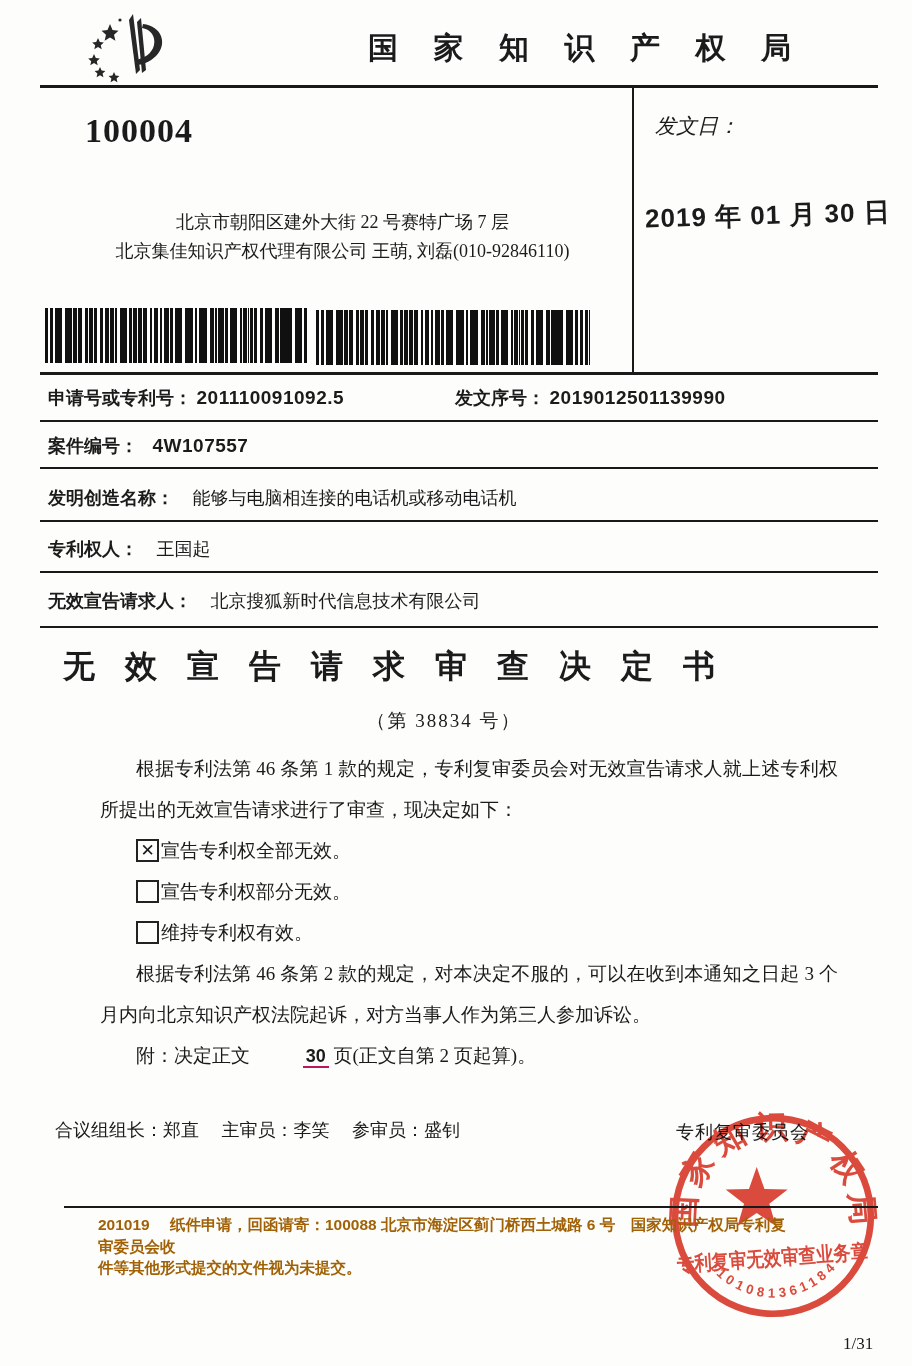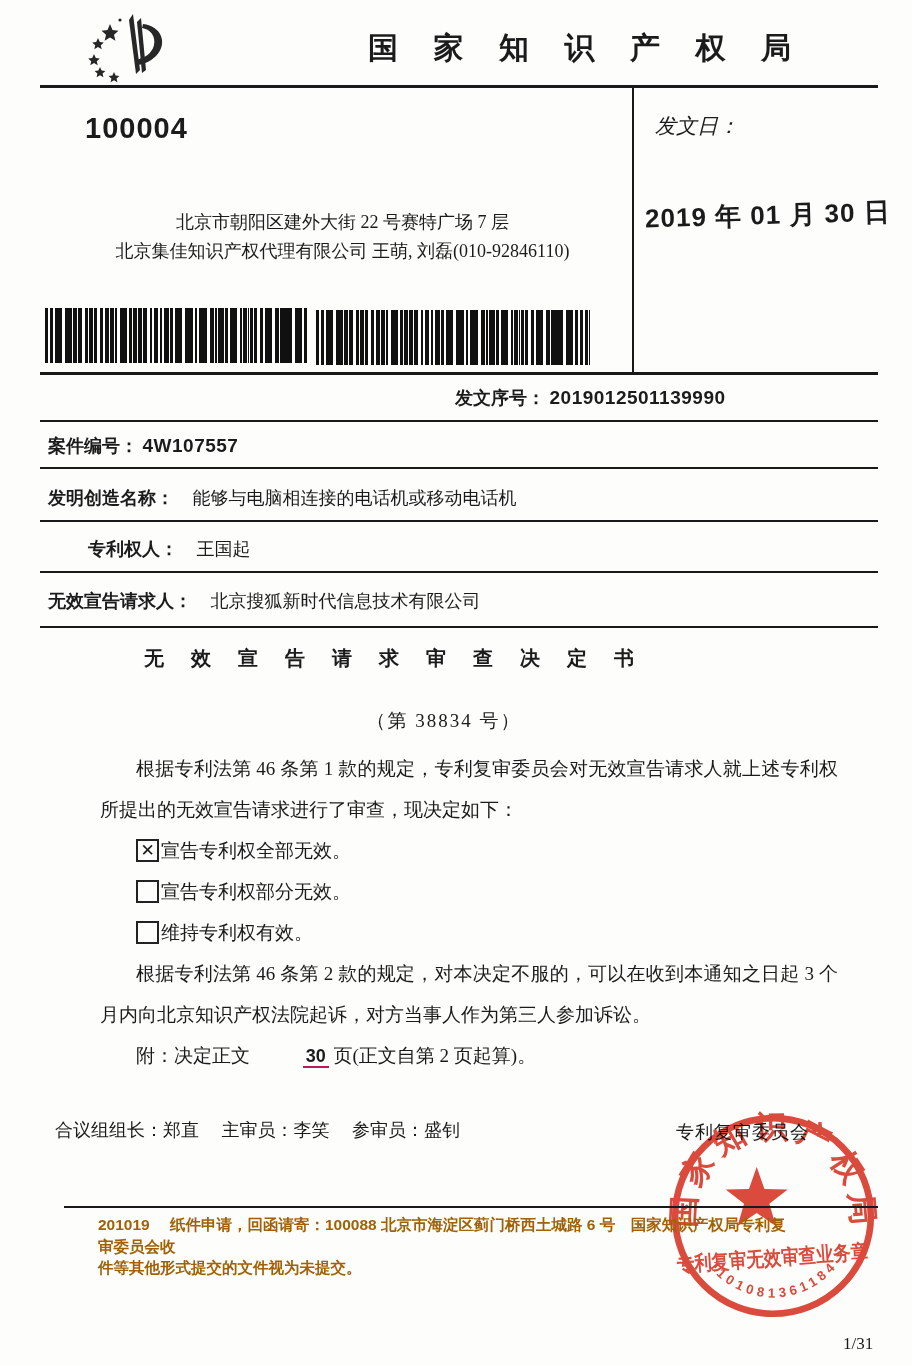--- a/index.html
+++ b/index.html
@@ -11,22 +11,22 @@
   
   .agency-title{
     position:absolute; left:368px; top:28px;
     font-size:30px; font-weight:bold; letter-spacing:14px; white-space:nowrap;
   }
   .logo{position:absolute; left:84px; top:10px;}
   .rule{position:absolute; background:#191919;}
   
   .postal{
     position:absolute; left:85px; top:112px;
-    font-family:Liberation Sans, sans-serif;
-    font-size:29px; font-weight:bold; letter-spacing:1px;
+    font-family:Liberation Serif, serif;
+    font-size:34px; font-weight:bold; letter-spacing:1px;
   }
   .addr{
     position:absolute; left:70px; top:162px; width:545px;
     text-align:center; font-size:18px; line-height:29px;margin-top:46px;
   }
   .dispatch-label{position:absolute; left:655px; top:112px; font-size:21px;font-style:italic;}
   .dispatch-date{
     position:absolute; left:645px; top:198px;
     font-family:"Liberation Sans","DejaVu Sans",sans-serif;
     font-size:26px; font-weight:bold; white-space:nowrap;
@@ -44,21 +44,21 @@
   .frow{position:absolute; font-size:18px; white-space:nowrap;}
   .frow .lab{font-weight:600;}
   .val-num{
     font-family:"Liberation Sans","DejaVu Sans",sans-serif;
     font-weight:bold; font-size:19px; letter-spacing:.5px;
   }
   .val-txt{margin-left:14px;}
   
   .doc-title{
     position:absolute; left:0; top:645px; width:778px; text-align:center;
-    font-size:20px; font-weight:bold; letter-spacing:11px; text-indent:11px;
+    font-size:32px; font-weight:bold; letter-spacing:11px; text-indent:11px;
   }
   .doc-number{
     position:absolute; left:0; top:708px; width:888px; text-align:center;
     font-size:19px; letter-spacing:2px;
   }
   .body-text{
     position:absolute; left:100px; top:748px; width:738px;
     font-size:19px; line-height:41px; text-align:justify;
   }
   .body-text p{margin:0; text-indent:36px;}
@@ -112,39 +112,43 @@
     <div>北京市朝阳区建外大街 22 号赛特广场 7 层</div>
     <div>北京集佳知识产权代理有限公司 王萌, 刘磊(010-92846110)</div>
   </div>
   <div class="rule" style="left:632px;top:85px;width:2px;height:289px;"></div>
   <div class="dispatch-label">发文日：</div>
   <div class="dispatch-date">2019 年 01 月 30 日</div>
   <div class="barcode" style="left:45px;top:308px;width:264px;"></div>
   <div class="barcode" style="left:316px;top:310px;width:274px;"></div>
   <div class="rule" style="left:40px;top:372px;width:838px;height:3px;"></div>
 
+  <div class="frow" style="left:48px;top:386px;">
+    <span class="lab">申请号或专利号：</span>
+    <span class="val-num">201110091092.5</span>
+  </div>
   <div class="frow" style="left:455px;top:386px;">
     <span class="lab">发文序号：</span>
     <span class="val-num">2019012501139990</span>
   </div>
   <div class="rule" style="left:40px;top:420px;width:838px;height:2px;"></div>
 
   <div class="frow" style="left:48px;top:434px;">
     <span class="lab">案件编号：</span>
-    <span class="val-num" style="">4W107557</span>
+    <span class="val-num" style="margin-left:10px;">4W107557</span>
   </div>
   <div class="rule" style="left:40px;top:467px;width:838px;height:2px;"></div>
 
   <div class="frow" style="left:48px;top:486px;">
     <span class="lab">发明创造名称：</span>
     <span class="val-txt">能够与电脑相连接的电话机或移动电话机</span>
   </div>
   <div class="rule" style="left:40px;top:520px;width:838px;height:2px;"></div>
 
-  <div class="frow" style="left:48px;top:537px;margin-left:40px;">
+  <div class="frow" style="left:48px;top:537px;">
     <span class="lab">专利权人：</span>
     <span class="val-txt">王国起</span>
   </div>
   <div class="rule" style="left:40px;top:571px;width:838px;height:2px;"></div>
 
   <div class="frow" style="left:48px;top:589px;">
     <span class="lab">无效宣告请求人：</span>
     <span class="val-txt">北京搜狐新时代信息技术有限公司</span>
   </div>
   <div class="rule" style="left:40px;top:626px;width:838px;height:2px;"></div>

